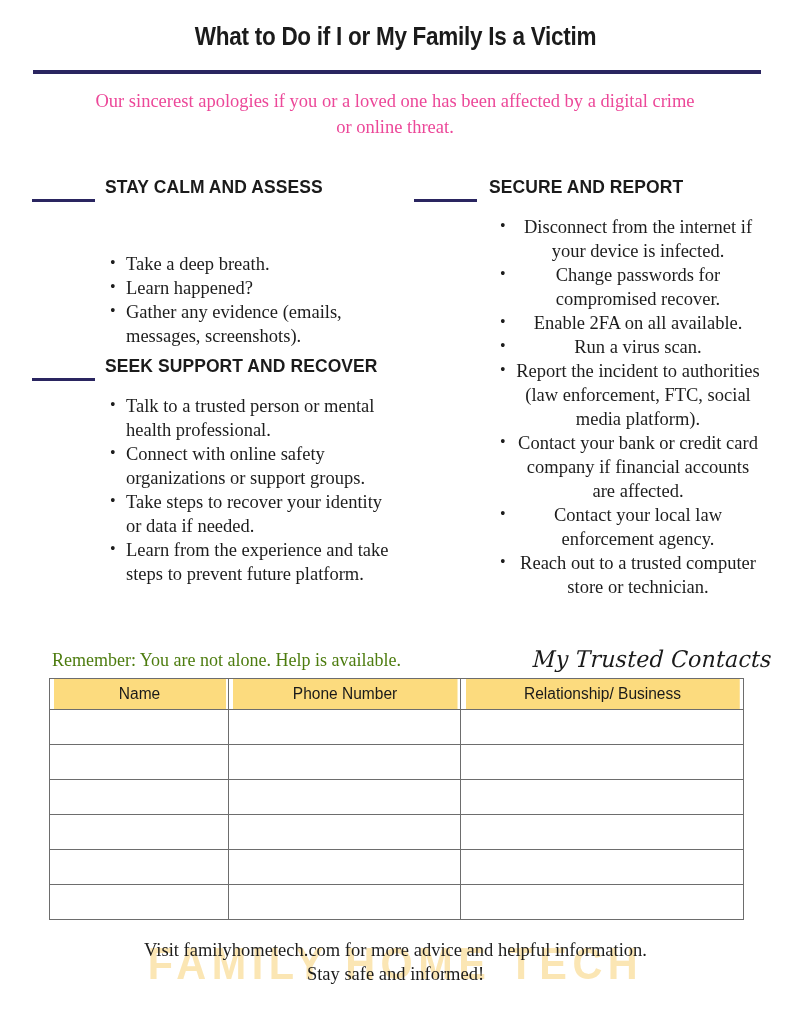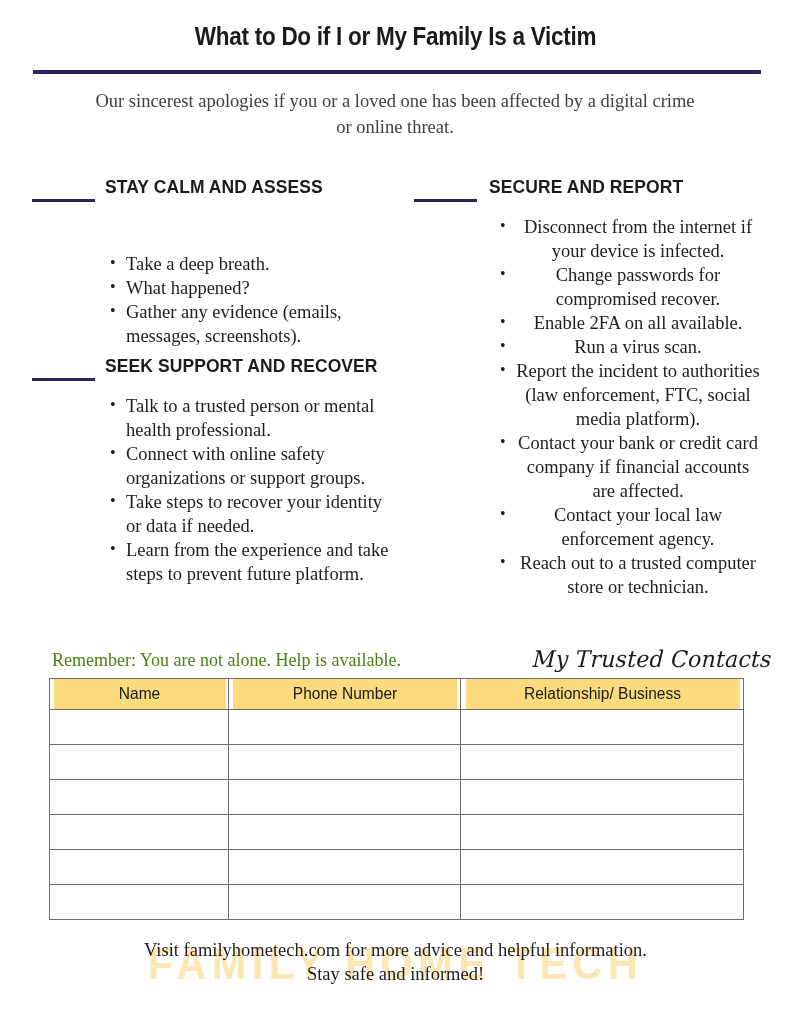--- a/index.html
+++ b/index.html
@@ -42,21 +42,21 @@
 
   
   .intro {
     position: absolute;
     top: 88px;
     left: 95px;
     width: 600px;
     text-align: center;
     font-size: 18.5px;
     line-height: 26px;
-    color: #404040;
+    color: #ec4899;
   }
 
   
   .section-head {
     position: absolute;
     font-family: "Liberation Sans", sans-serif;
     font-weight: bold;
     font-size: 19px;
     letter-spacing: 0.1px;
     transform: scaleX(0.92);
@@ -185,21 +185,21 @@
 
 <div class="title">What to Do if I or My Family Is a Victim</div>
 <div class="title-rule"></div>
 
 <div class="intro">Our sincerest apologies if you or a loved one has been affected by a digital crime or online threat.</div>
 
 <div class="accent-dash" style="top:199px; left:32px; width:63px;"></div>
 <div class="section-head" style="top:176px; left:105px;">STAY CALM AND ASSESS</div>
 <ul class="bullets" style="top:232px; left:108px; width:290px;margin-top:20px;">
   <li>Take a deep breath.</li>
-  <li>What happened?</li>
+  <li>Learn happened?</li>
   <li>Gather any evidence (emails, messages, screenshots).</li>
 </ul>
 
 <div class="accent-dash" style="top:378px; left:32px; width:63px;"></div>
 <div class="section-head" style="top:355px; left:105px;">SEEK SUPPORT AND RECOVER</div>
 <ul class="bullets" style="top:394px; left:108px; width:290px;">
   <li>Talk to a trusted person or mental health professional.</li>
   <li>Connect with online safety organizations or support groups.</li>
   <li>Take steps to recover your identity or data if needed.</li>
   <li>Learn from the experience and take steps to prevent future platform.</li>

